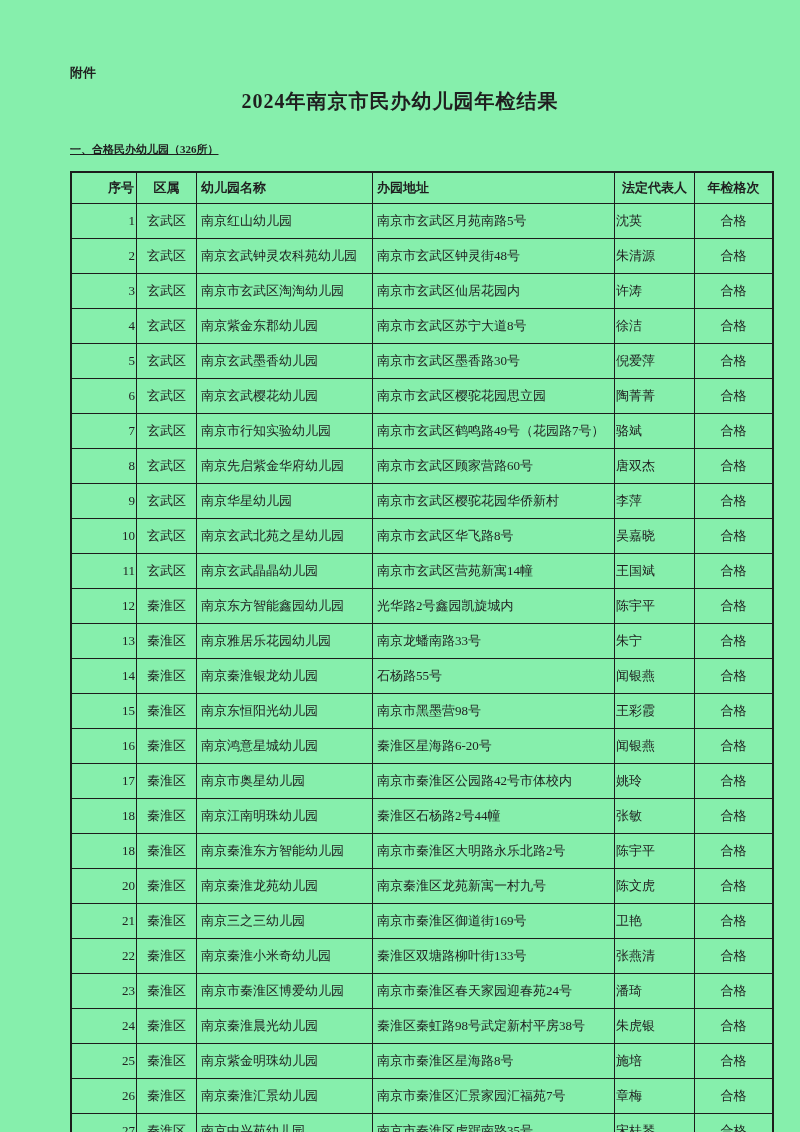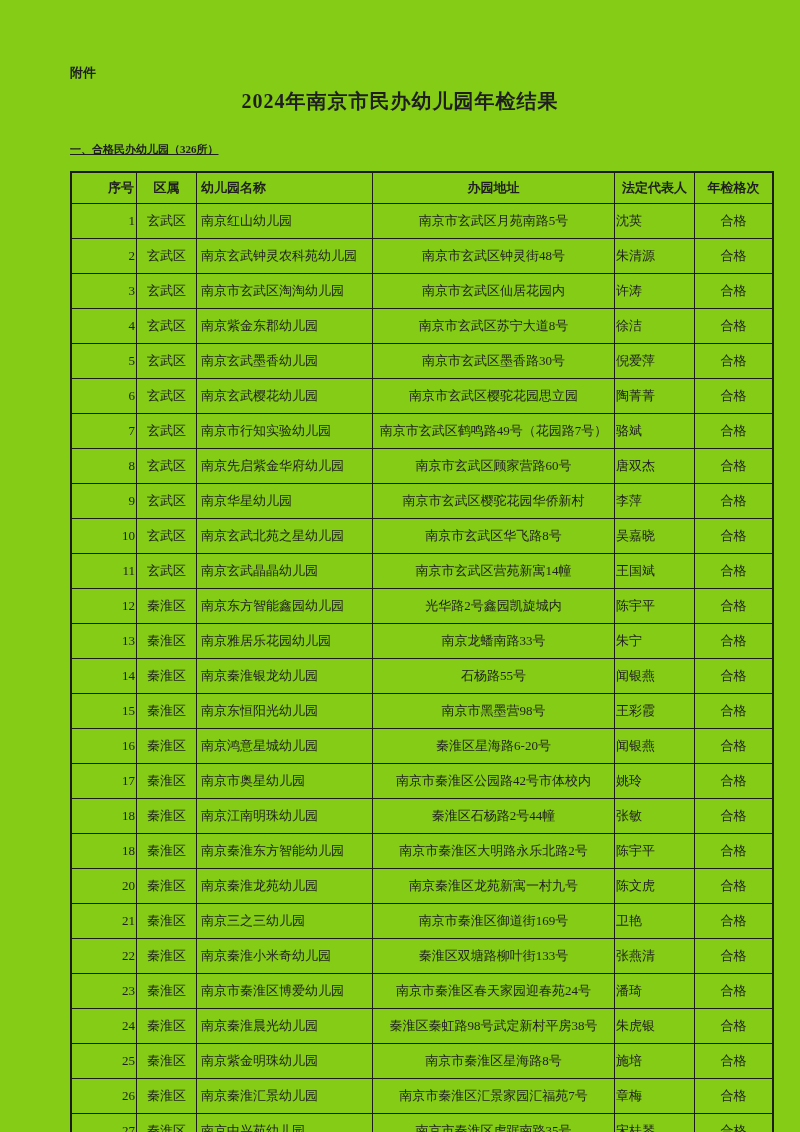--- a/index.html
+++ b/index.html
@@ -1,21 +1,21 @@
 <!DOCTYPE html>
 <html><head>
 <meta charset="utf-8">
 <style>
   html,body { margin:0; padding:0; background:#9e9e9e; }
   .page {
     position: relative;
     width: 800px;
     height: 1132px;
     margin: 0 auto;
-    background: #84cc16;
+    background: #86efac;
     font-family: "Liberation Serif", serif;
     color: #1f1f1f;
     overflow: hidden;
   }
   .attachment {
     position: absolute;
     left: 70px;
     top: 64px;
     font-size: 13px;
     font-weight: 600;
@@ -55,21 +55,21 @@
   .result-table th {
     height: 26px;
     font-weight: bold;
     text-align: center;
     padding: 0 2px;
   }
   .result-table td { height: 30px; }
   .result-table .c0 { width: 60px;  text-align: right; }
   .result-table .c1 { width: 55px;  text-align: center; }
   .result-table .c2 { width: 167px; text-align: left; padding: 2px 4px; }
-  .result-table .c3 { width: 233px; text-align: center; padding: 2px 4px; }
+  .result-table .c3 { width: 233px; text-align: left; padding: 2px 4px; }
   .result-table .c4 { width: 75px;  }
   .result-table .c5 { width: 73px;  text-align: center; }
 </style>
 </head>
 <body>
 
 <div class="page">
 
   <div class="attachment">附件</div>
 

